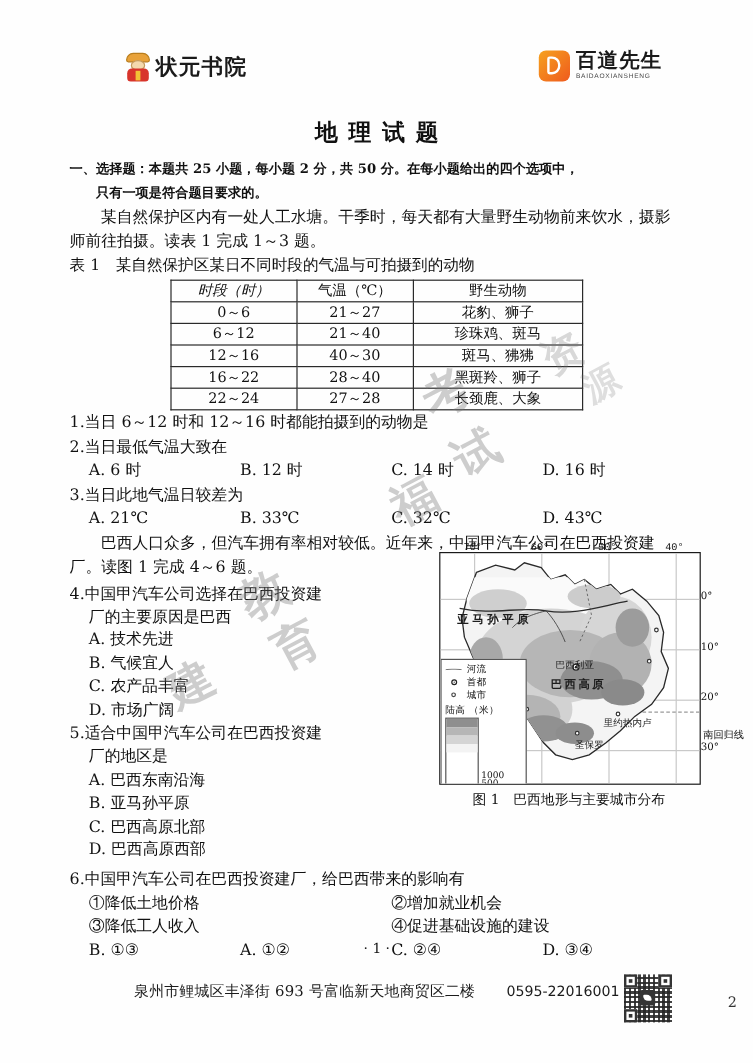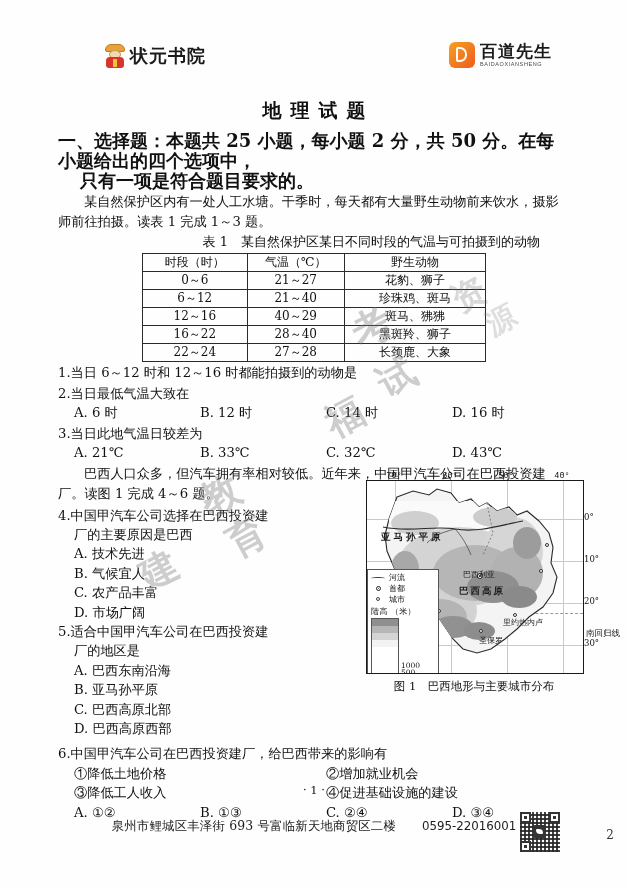--- a/index.html
+++ b/index.html
@@ -139,34 +139,34 @@
   .content {
     position: absolute;
     left: 58px;
     top: 131px;
     width: 512px;
     font-size: 13.2px;
     line-height: 19.5px;
   }
   .section-head {
     font-weight: 700;
-    font-size: 18px;
+    font-size: 11px;
     line-height: 20px;
   }
   .section-head .l2 { display: block; padding-left: 22px; }
 
   .lead-para {
     margin-top: 1px;
     text-indent: 26px;
     line-height: 20px;
     font-size: 13.2px;
   }
 
   .table-caption {
-    text-align: right;
+    text-align: left;
     margin-top: 1px;
     font-size: 13px;
     line-height: 18px;
     padding-right: 30px;
   }
 
   
   .tbl-wrap {
     display: flex;
     justify-content: center;
@@ -179,21 +179,21 @@
   }
   table.t1 th, table.t1 td {
     border: 1px solid #2a2a2a;
     text-align: center;
     padding: 0.5px 2px;
     height: 16px;
     line-height: 15px;
     font-weight: 400;
   }
   table.t1 tr:first-child th { font-weight: 400; }
-  table.t1 .c1 { width: 104px; }
+  table.t1 .c1 { width: 104px; font-style: italic; }
   table.t1 .c2 { width: 96px; }
   table.t1 .c3 { width: 144px; }
   table.t1 { border: 1.6px solid #111; }
 
   
   .q {
     margin-top: 1px;
     line-height: 19.5px;
     font-size: 13.2px;
   }
@@ -530,21 +530,21 @@
             <td>21～27</td>
             <td>花豹、狮子</td>
           </tr>
           <tr>
             <td>6～12</td>
             <td>21～40</td>
             <td>珍珠鸡、斑马</td>
           </tr>
           <tr>
             <td>12～16</td>
-            <td>40～29</td>
+            <td>40～30</td>
             <td>斑马、狒狒</td>
           </tr>
           <tr>
             <td>16～22</td>
             <td>28～40</td>
             <td>黑斑羚、狮子</td>
           </tr>
           <tr>
             <td>22～24</td>
             <td>27～28</td>
@@ -740,22 +740,22 @@
       <span class="q-stem"><span>6.</span><span>中国甲汽车公司在巴西投资建厂，给巴西带来的影响有</span></span>
       <span class="opts">
         <span style="flex:0 0 252px">①降低土地价格</span>
         <span>②增加就业机会</span>
       </span>
       <span class="opts">
         <span style="flex:0 0 252px">③降低工人收入</span>
         <span>④促进基础设施的建设</span>
       </span>
       <span class="opts">
+        <span>B. ①③</span>
         <span>A. ①②</span>
-        <span>B. ①③</span>
         <span>C. ②④</span>
         <span>D. ③④</span>
       </span>
     </div>
 
   </div>
 
   <div class="wm wm1">考</div>
   <div class="wm wm2">试</div>
   <div class="wm wm3">福</div>

